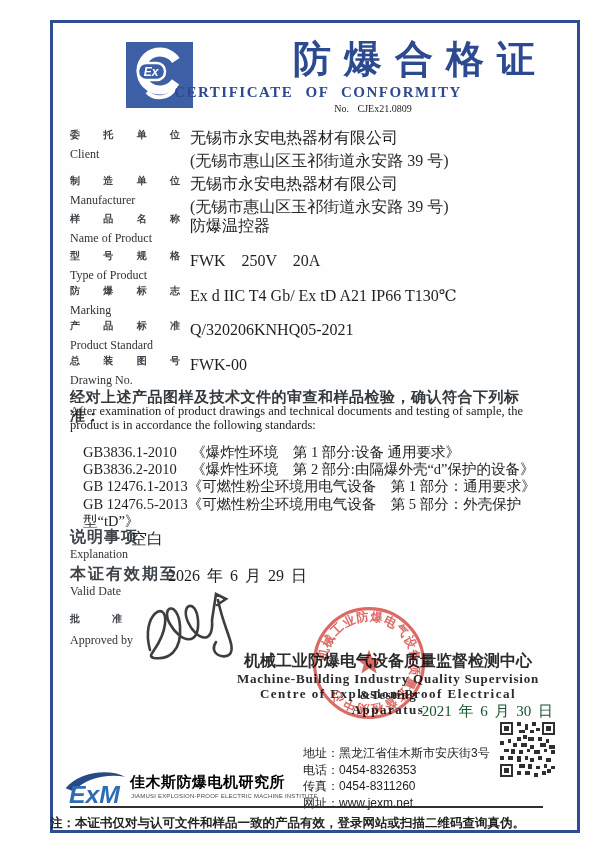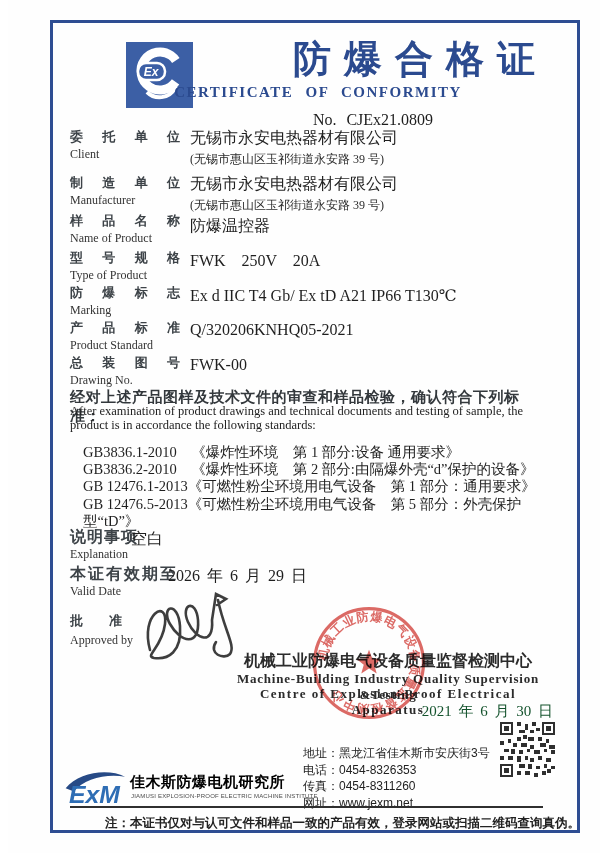--- a/index.html
+++ b/index.html
@@ -9,29 +9,29 @@
   .scan-edge{position:absolute;right:0;top:0;width:6px;height:100%;
              background:linear-gradient(90deg,#ffffff,#ccd2da);}
   .frame{position:absolute;left:42px;top:20px;width:530px;height:813px;
          border:3px solid #2e4d92;box-sizing:border-box;}
   .abs{position:absolute;}
   
   .title-cn{left:190px;top:34px;width:350px;text-align:right;font-size:38px;font-weight:bold;
             color:#2b4a8f;letter-spacing:13px;padding-left:13px;box-sizing:border-box;}
   .title-en{left:160px;top:84px;width:300px;text-align:center;font-size:15px;font-weight:bold;
             color:#2b4a8f;letter-spacing:1.5px;word-spacing:7px;}
-  .cert-no{left:190px;top:111px;width:350px;text-align:center;font-size:16px;color:#1d1d1d;
+  .cert-no{left:190px;top:103px;width:350px;text-align:center;font-size:10px;color:#1d1d1d;
            word-spacing:6px;}
   
   .field{position:absolute;left:62px;width:490px;height:46px;}
   .lcn{position:absolute;left:0;top:0;width:110px;font-family:"Liberation Sans","DejaVu Sans",sans-serif;
-       font-weight:bold;font-size:13px;color:#3d4348;text-align:justify;text-align-last:justify;}
+       font-weight:bold;font-size:10px;color:#3d4348;text-align:justify;text-align-last:justify;}
   .len{position:absolute;left:0;top:19px;font-size:12px;color:#333;}
   .val{position:absolute;left:120px;top:0;width:370px;font-size:16px;color:#1f1f1f;}
-  .vnote{position:absolute;left:120px;top:23px;width:370px;font-size:12px;color:#2a2a2a;}
+  .vnote{position:absolute;left:120px;top:23px;width:370px;font-size:16px;color:#2a2a2a;}
   .tight{text-align:right;text-align-last:left;font-size:16px;letter-spacing:1px;}
   .wide6{text-align:center;text-align-last:left;font-size:16px;letter-spacing:2px;width:140px;}
   .spread2{width:52px;}
   
   .stmt-cn{left:62px;top:388px;width:480px;font-family:"Liberation Sans","DejaVu Sans",sans-serif;
            font-weight:bold;font-size:15px;color:#33383c;letter-spacing:.5px;}
   .stmt-en{left:62px;top:405px;width:470px;font-size:12.5px;line-height:13.5px;color:#222;}
   .standards{left:75px;top:444px;width:470px;font-size:14.5px;line-height:17.2px;color:#1f1f1f;}
   
   .org-cn{left:215px;top:651px;width:330px;text-align:center;font-family:"Liberation Sans","DejaVu Sans",sans-serif;
@@ -45,21 +45,21 @@
   .stamp{left:300px;top:602px;mix-blend-mode:multiply;opacity:.88;}
   .sig{left:130px;top:580px;}
   
   .inst-cn{left:122px;top:773px;font-family:"Liberation Sans","DejaVu Sans",sans-serif;
            font-weight:bold;font-size:15px;color:#000000;letter-spacing:.5px;}
   .inst-en{left:123px;top:793px;font-size:6px;color:#4a4a4a;letter-spacing:.2px;
            font-family:"Liberation Sans","DejaVu Sans",sans-serif;}
   .contact{left:295px;top:745px;width:200px;font-family:"Liberation Sans","DejaVu Sans",sans-serif;
            font-size:12px;line-height:16.5px;color:#222;}
   .divider{left:62px;top:806px;width:473px;border-top:2px solid #2f2f2f;height:0;}
-  .note{left:42px;top:815px;width:530px;text-align:right;font-family:"Liberation Sans","DejaVu Sans",sans-serif;
+  .note{left:42px;top:815px;width:530px;text-align:left;font-family:"Liberation Sans","DejaVu Sans",sans-serif;
         font-weight:bold;font-size:12.5px;color:#222;}
 </style>
 </head>
 <body>
 
 <div class="page">
   <div class="scan-edge"></div>
   <div class="frame"></div>
 
   <svg class="abs" style="left:118px;top:42px" width="67" height="66" viewBox="0 0 67 66">

